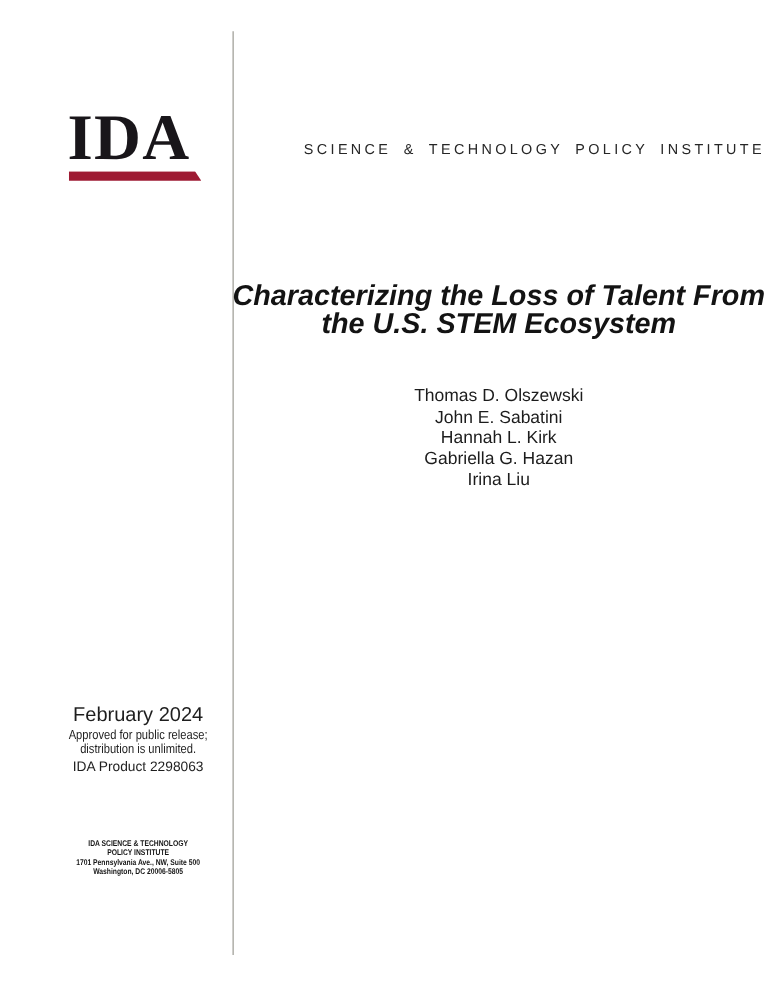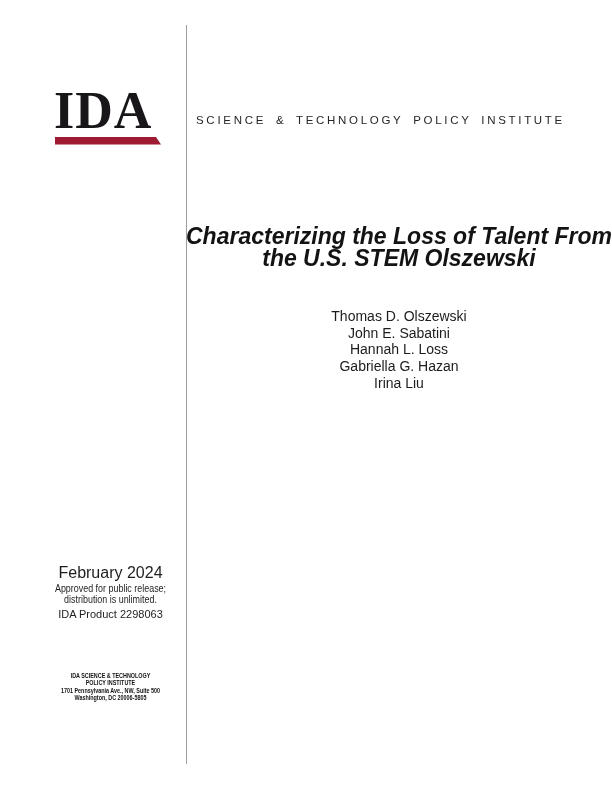--- a/index.html
+++ b/index.html
@@ -51,21 +51,21 @@
   }
 
   
   .institute {
     position: absolute;
     left: 186px;
     top: 113px;
     width: 426px;
     padding-left: 10px;
     box-sizing: border-box;
-    text-align: left;
+    text-align: right;
     font-size: 11.5px;
     line-height: 14px;
     letter-spacing: 2.7px;
     word-spacing: 4px;
     color: #262626;
     white-space: nowrap;
   }
 
   
   .title {
@@ -138,27 +138,27 @@
 
   <div class="vline"></div>
 
   <div class="logo">IDA</div>
   <div class="logo-bar"></div>
 
   <div class="institute">SCIENCE &amp; TECHNOLOGY POLICY INSTITUTE</div>
 
   <h1 class="title">
     <span>Characterizing the Loss of Talent From</span>
-    <span>the U.S. STEM Olszewski</span>
+    <span>the U.S. STEM Ecosystem</span>
   </h1>
 
   <div class="authors">
     <div>Thomas D. Olszewski</div>
     <div>John E. Sabatini</div>
-    <div>Hannah L. Loss</div>
+    <div>Hannah L. Kirk</div>
     <div>Gabriella G. Hazan</div>
     <div>Irina Liu</div>
   </div>
 
   <div class="meta-item date">February 2024</div>
 
   <div class="meta-item release">
     <div>Approved for public release;</div>
     <div>distribution is unlimited.</div>
   </div>

